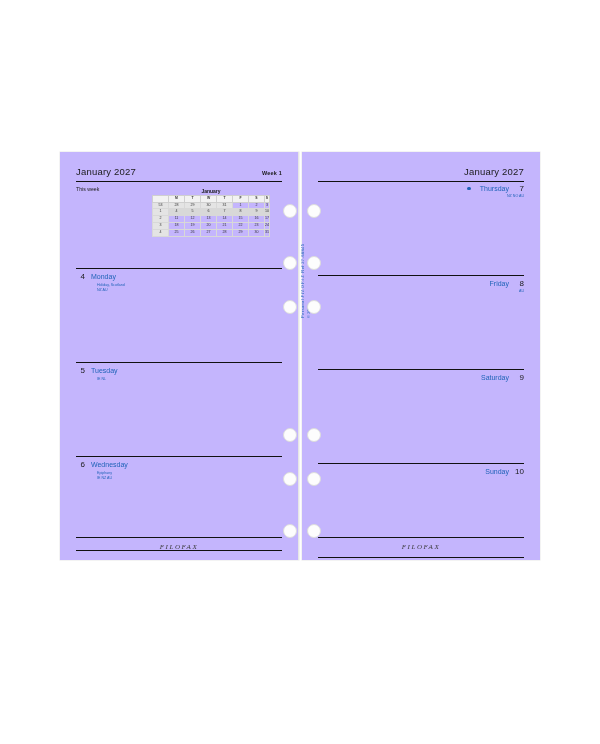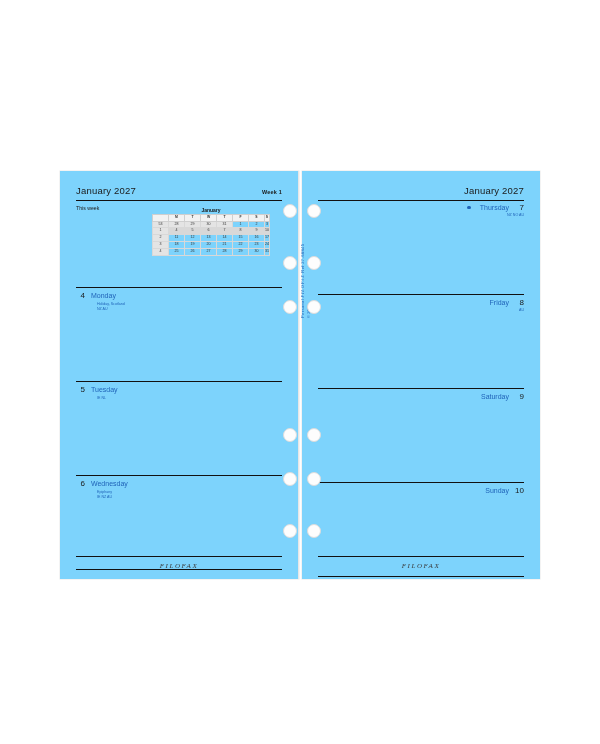--- a/index.html
+++ b/index.html
@@ -16,23 +16,23 @@
   }
   .stage {
     position: relative;
     width: 600px;
     height: 744px;
     background: #ffffff;
   }
   
   .sheet {
     position: absolute;
-    top: 171px;
+    top: 152px;
     height: 408px;
-    background: #7dd3fc;
+    background: #c4b5fd;
     box-shadow: 0 0 0 0.5px #e8e8e8;
   }
   .sheet.left {
     left: 60px;
     width: 238px;
     border-right: 1px solid #e6e6e6;
   }
   .sheet.right {
     left: 302px;
     width: 238px;

